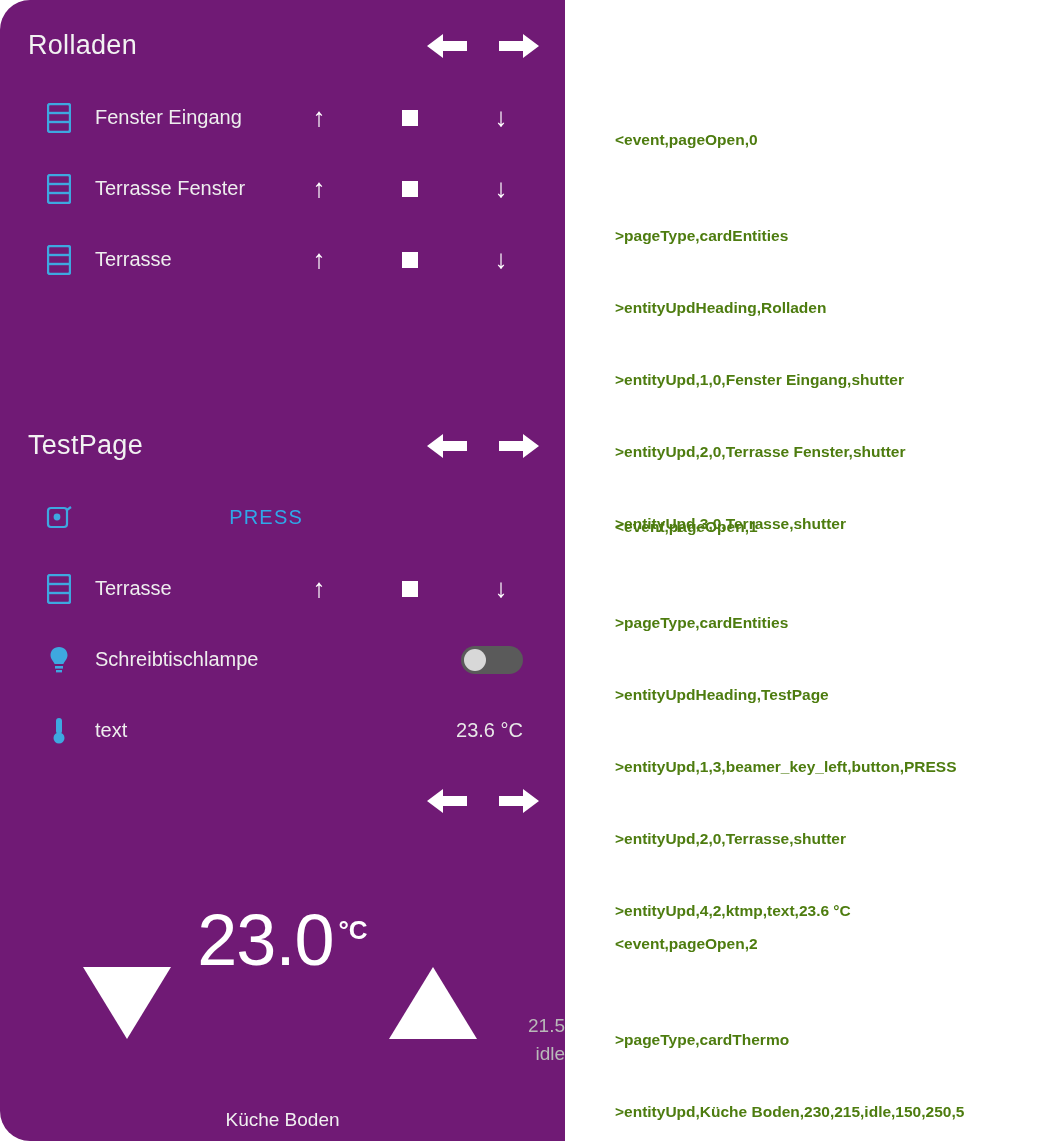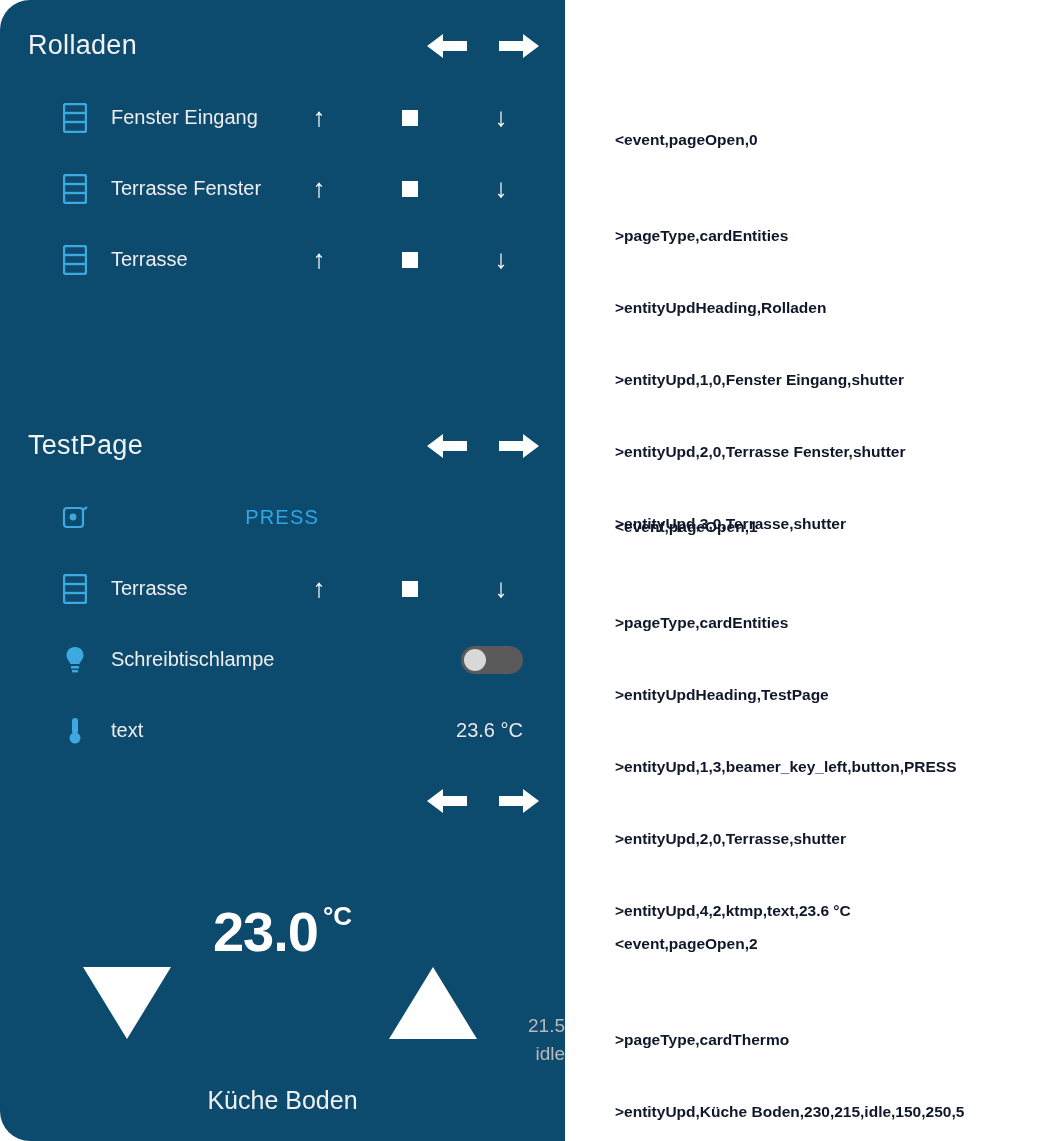--- a/index.html
+++ b/index.html
@@ -20,21 +20,21 @@
     height: 1141px;
     background: #ffffff;
   }
   
   .panel {
     position: absolute;
     left: 0;
     top: 0;
     width: 649px;
     height: 1141px;
-    background: #0c4a6e;
+    background: #701a75;
     color: #ffffff;
     border-radius: 30px;
   }
   .card {
     position: absolute;
     left: 0;
     width: 565px;
     box-sizing: border-box;
   }
   .card1 { top: 0; height: 400px; }
@@ -65,21 +65,20 @@
     height: 40px;
     position: relative;
     cursor: pointer;
   }
   .arrow svg { display: block; }
 
   
   .rows {
     position: relative;
     margin-top: 4px;
-    padding-left: 16px;
   }
   .row {
     position: relative;
     height: 71px;
     display: flex;
     align-items: center;
   }
   .row-icon {
     width: 52px;
     margin-left: 33px;
@@ -161,22 +160,22 @@
     height: 230px;
   }
   .thermo-temp {
     position: absolute;
     left: 0;
     right: 0;
     top: 72px;
     text-align: center;
   }
   .thermo-temp .big {
-    font-size: 56px;
-    font-weight: bold;
+    font-size: 72px;
+    font-weight: normal;
     letter-spacing: -1px;
   }
   .thermo-temp .unit {
     font-size: 26px;
     font-weight: bold;
     vertical-align: 26px;
     margin-left: 5px;
   }
   .thermo-sub {
     position: absolute;
@@ -191,35 +190,35 @@
   .tri-down, .tri-up {
     position: absolute;
     cursor: pointer;
   }
   .tri-down { left: 83px; top: 140px; }
   .tri-up   { right: 88px; top: 140px; }
   .thermo-name {
     position: absolute;
     left: 0;
     right: 0;
-    bottom: 26px;
+    bottom: 10px;
     text-align: center;
-    font-size: 25px;
+    font-size: 19px;
     color: #f0f0f0;
   }
 
   
   .log {
     position: absolute;
     left: 565px;
     top: 0;
     width: 480px;
     height: 1141px;
     background: #ffffff;
-    color: #0f172a;
+    color: #4d7c0f;
   }
   .log-block {
     position: absolute;
     left: 50px;
     font-size: 15.5px;
     font-weight: bold;
     line-height: 24px;
     white-space: pre;
   }
   .log-block .ev { margin-bottom: 24px; }

